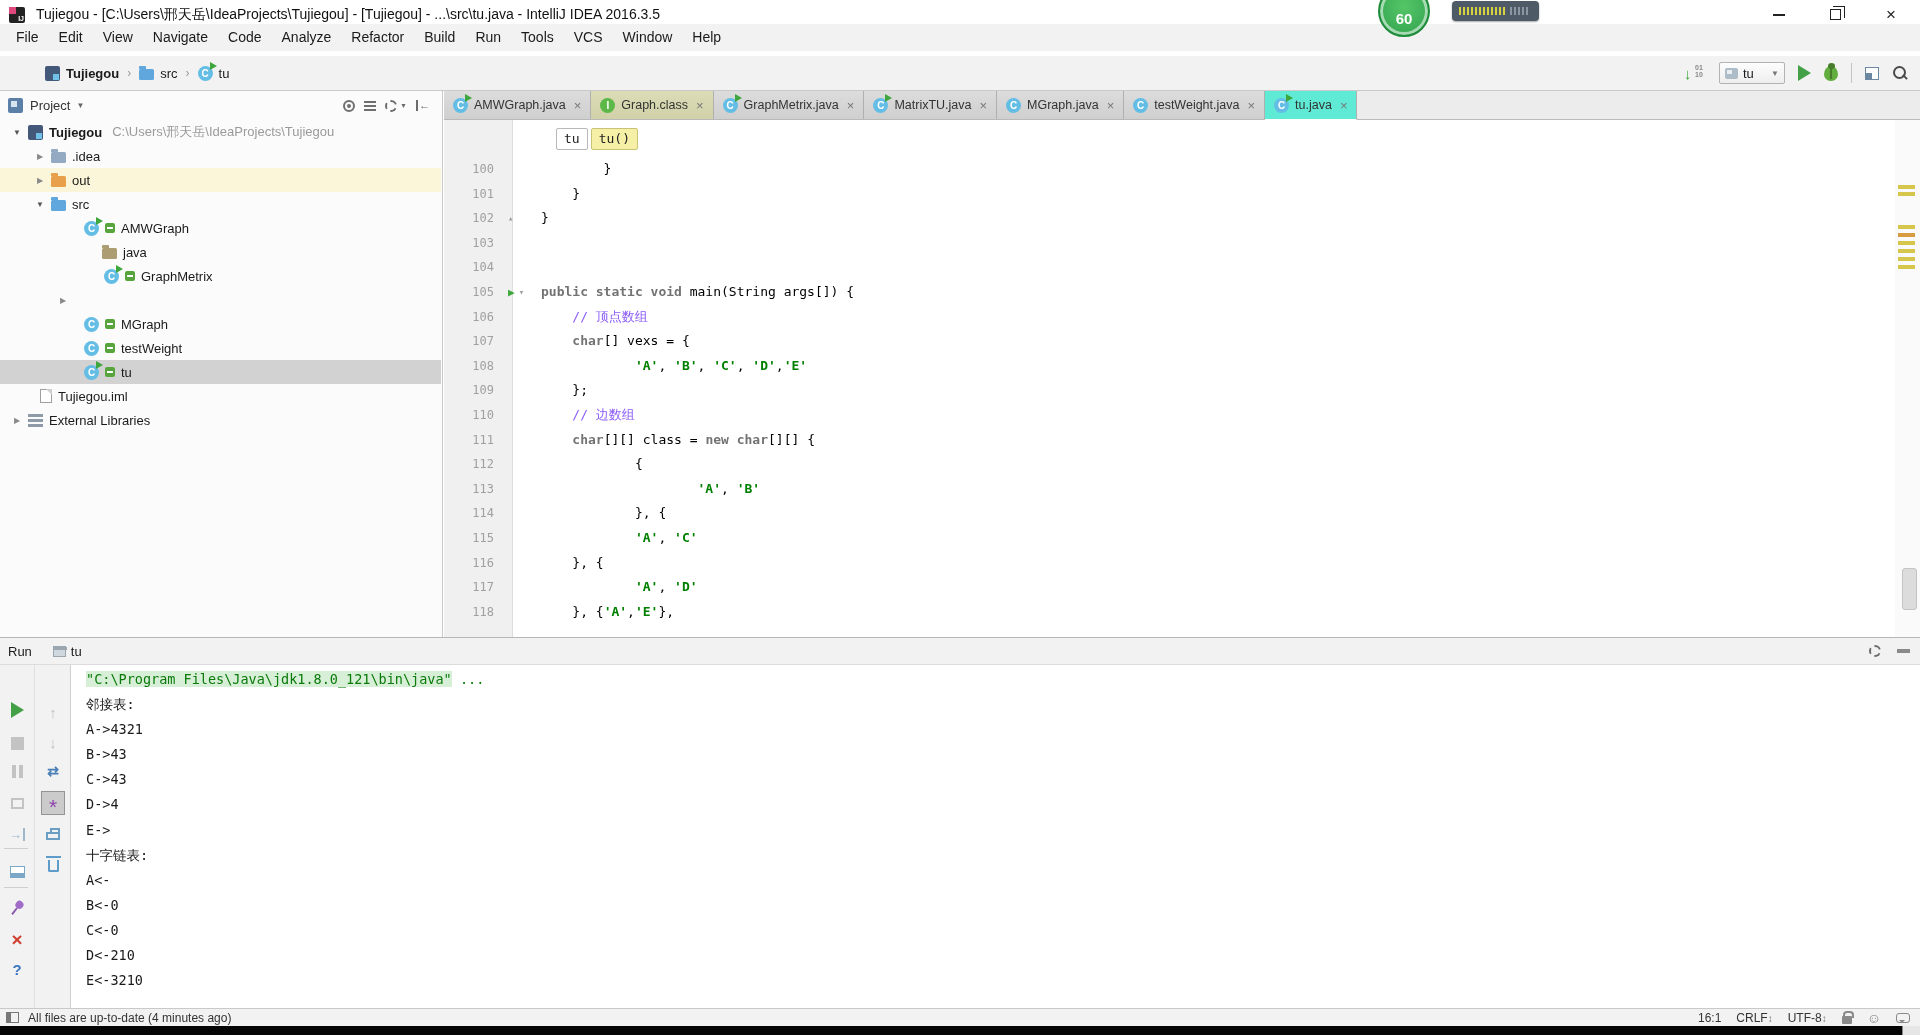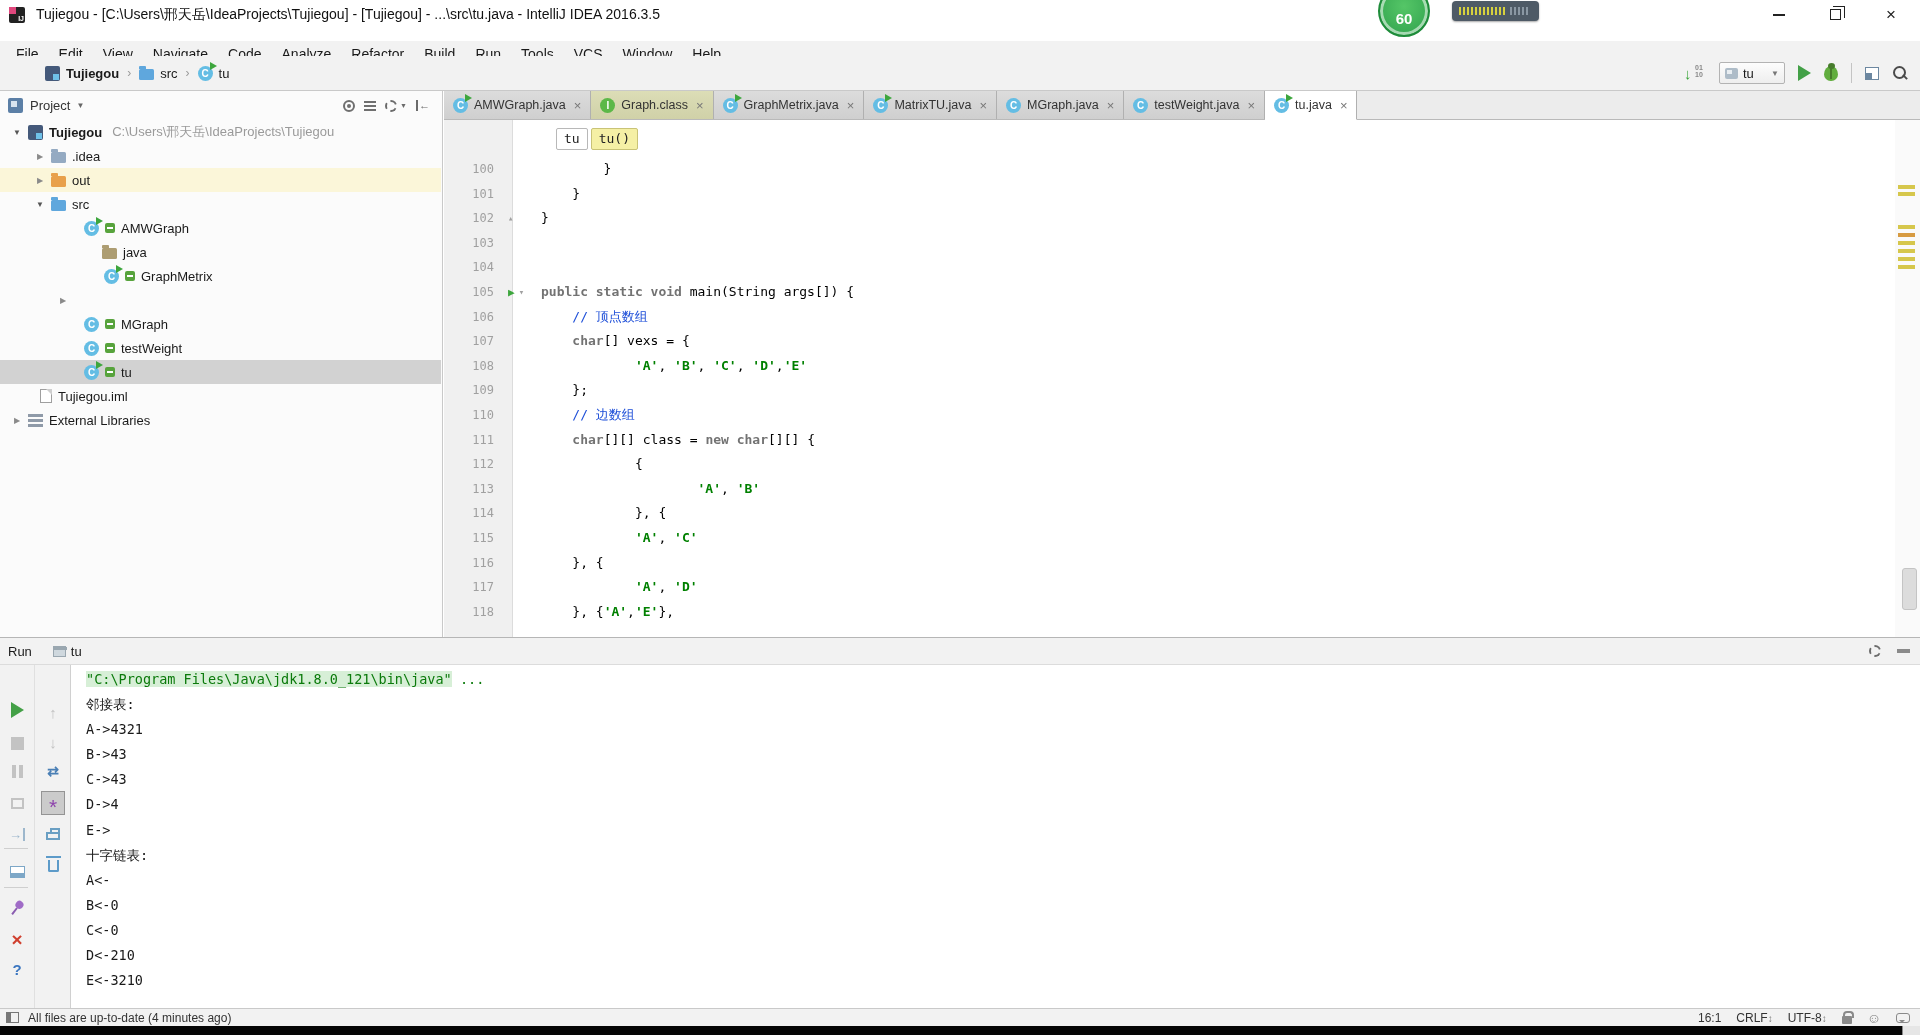--- a/index.html
+++ b/index.html
@@ -21,21 +21,21 @@
   #rampill .ticks1{width:46px;height:8px;background:repeating-linear-gradient(90deg,#d6d13e 0 2px,#4e5a66 2px 4px)}
   #rampill .ticks2{width:18px;height:8px;background:repeating-linear-gradient(90deg,#8a97a3 0 2px,#4e5a66 2px 4px)}
   #win-controls{position:absolute;right:0;top:0;height:29px;display:flex;align-items:center;padding-right:14px;gap:26px}
   .winbtn{width:30px;height:22px;display:flex;align-items:center;justify-content:center;color:#222}
   .i-min{width:12px;height:2px;background:#222}
   .i-max{width:11px;height:11px;border:1.5px solid #222;position:relative;background:#fff}
   .i-max::before{content:"";position:absolute;left:2px;top:-4px;width:11px;height:11px;border:1.5px solid #222;border-bottom:none;border-left:none}
   .i-closewin{font-size:17px;line-height:17px;color:#222}
 
   
-  #menubar{position:absolute;left:0;top:41px;width:1920px;height:27px;background:#f2f2f2;display:flex;align-items:center;padding-left:6px}
+  #menubar{position:absolute;left:0;top:24px;width:1920px;height:27px;background:#f2f2f2;display:flex;align-items:center;padding-left:6px}
   .menu-item{padding:0 10px;font-size:14px;color:#1a1a1a;line-height:27px}
 
   
   #navbar{position:absolute;left:0;top:56px;width:1920px;height:35px;background:#f2f2f2;border-bottom:1px solid #c9c9c9;
     display:flex;align-items:center}
   #crumbs{display:flex;align-items:center;margin-left:45px;gap:6px}
   .crumb{display:flex;align-items:center;gap:6px;font-size:13px}
   .crumb.first .lbl{font-weight:bold}
   .crumb-sep{color:#9a9a9a;font-size:12px;margin:0 2px}
   #nav-right{margin-left:auto;display:flex;align-items:center;gap:13px;padding-right:12px}
@@ -104,35 +104,35 @@
   .i-file{width:12px;height:14px;background:#fff;border:1px solid #9f9f9f;position:relative}
   .i-file::before{content:"";position:absolute;top:-1px;right:-1px;border:3px solid #cfcfcf;border-bottom-color:transparent;border-left-color:transparent}
   .i-library{width:15px;height:13px;background:repeating-linear-gradient(180deg,#8f9aa8 0 3px,#fbfbfb 3px 5px)}
 
   
   #editor{position:absolute;left:444px;top:0;right:0;bottom:0;background:#fff}
   #tabbar{height:29px;background:#ececec;border-bottom:1px solid #b9b9b9;display:flex;align-items:stretch}
   .tab{display:flex;align-items:center;gap:6px;padding:0 9px;font-size:12.5px;color:#333;
     background:linear-gradient(#dcdcdc,#cfcfcf);border-right:1px solid #b0b0b0;position:relative}
   .tab.tint{background:linear-gradient(#dcddb6,#d0d1a8)}
-  .tab.active{background:#ffffff;border-bottom:1px solid #fff;margin-bottom:-1px}
+  .tab.active{background:#5eead4;border-bottom:1px solid #fff;margin-bottom:-1px}
   .tab .x{color:#777;font-size:13px;margin-left:2px}
   #editor-content{position:absolute;left:0;top:29px;right:0;bottom:0;background:#fff;overflow:hidden}
   #gutter-bg{position:absolute;left:0;top:0;bottom:0;width:69px;background:#f0f0f0;border-right:1px solid #dcdcdc}
   #crumb-chips{position:absolute;left:112px;top:8px;display:flex;gap:3px;z-index:5}
   .chip{height:22px;border:1px solid #b8b8b8;background:#fff;padding:0 7px;font:13px/20px "DejaVu Sans Mono",monospace;color:#222;border-radius:2px}
   .chip.hl{background:#f5f0a5;border-color:#c9c377}
   #code{position:absolute;left:0;top:0;right:25px;bottom:0;padding-top:37px}
   .line{display:flex;height:24.6px;line-height:24.6px;font:13px/24.6px "DejaVu Sans Mono",monospace}
   .lnum{width:60px;flex:none;text-align:right;padding-right:10px;color:#a0a0a0;font-size:12px}
   .gicons{width:37px;flex:none;display:flex;align-items:center;gap:4px;padding-left:4px}
   .grun{color:#3da63d;font-size:11px;line-height:11px}
   .gfold{color:#a0a0a0;font-size:9px;line-height:9px}
   .codetext{white-space:pre}
-  .k{color:#737373;font-weight:bold}.s{color:#008000;font-weight:bold}.c{color:#1d4ed8}.p{color:#000}
+  .k{color:#737373;font-weight:bold}.s{color:#008000;font-weight:bold}.c{color:#8b5cf6}.p{color:#000}
   #stripe{position:absolute;right:0;top:0;width:25px;bottom:0;background:#fafafa}
   .mark{position:absolute;left:3px;width:17px;height:4px}
   #vthumb{position:absolute;right:3px;width:15px;height:42px;background:#dcdcdc;border:1px solid #c4c4c4;border-radius:3px}
 
   
   #runpanel{position:absolute;left:0;top:637px;width:1920px;height:371px;background:#fff;border-top:1px solid #b6b6b6}
   #run-header{height:27px;background:#f2f2f2;display:flex;align-items:center;padding:0 10px 0 8px;font-size:13px;border-bottom:1px solid #dcdcdc}
   #run-tab{display:flex;align-items:center;gap:5px;margin-left:14px;padding:2px 7px}
   #run-tab .tabic{width:13px;height:11px;border:1px solid #9aa7b0;background:#cfd8de;position:relative}
   #run-tab .tabic::after{content:"";position:absolute;left:0;top:0;width:13px;height:3px;background:#9aa7b0}

